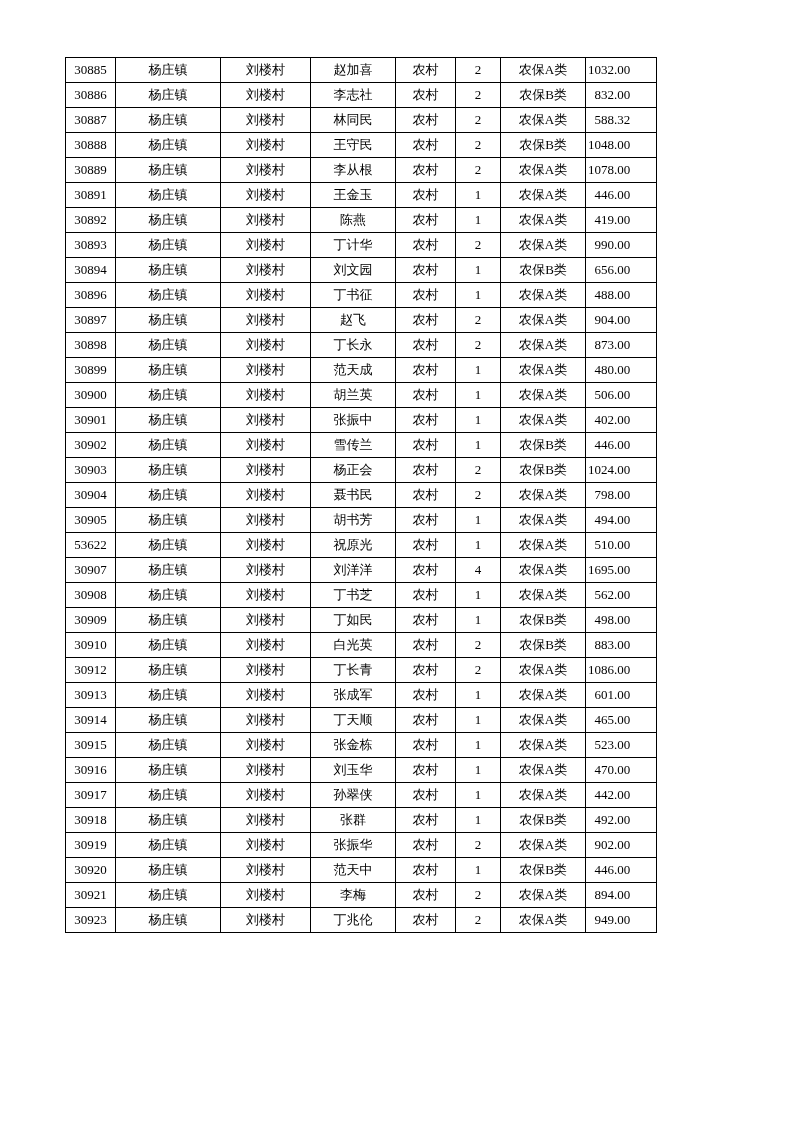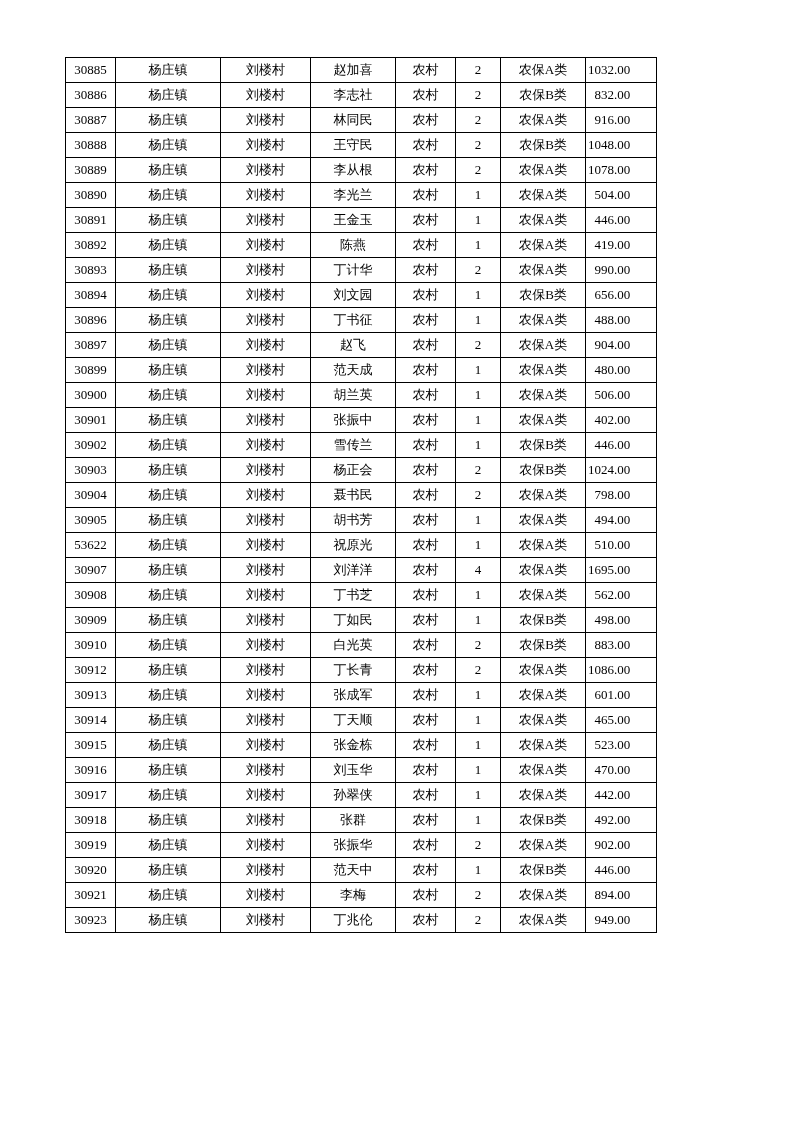--- a/index.html
+++ b/index.html
@@ -76,21 +76,21 @@
           <td class="amount">832.00</td>
         </tr>
         <tr>
           <td>30887</td>
           <td>杨庄镇</td>
           <td>刘楼村</td>
           <td>林同民</td>
           <td>农村</td>
           <td>2</td>
           <td>农保A类</td>
-          <td class="amount">916.00</td>
+          <td class="amount">588.32</td>
         </tr>
         <tr>
           <td>30888</td>
           <td>杨庄镇</td>
           <td>刘楼村</td>
           <td>王守民</td>
           <td>农村</td>
           <td>2</td>
           <td>农保B类</td>
           <td class="amount">1048.00</td>
@@ -99,30 +99,20 @@
           <td>30889</td>
           <td>杨庄镇</td>
           <td>刘楼村</td>
           <td>李从根</td>
           <td>农村</td>
           <td>2</td>
           <td>农保A类</td>
           <td class="amount">1078.00</td>
         </tr>
         <tr>
-          <td>30890</td>
-          <td>杨庄镇</td>
-          <td>刘楼村</td>
-          <td>李光兰</td>
-          <td>农村</td>
-          <td>1</td>
-          <td>农保A类</td>
-          <td class="amount">504.00</td>
-        </tr>
-        <tr>
           <td>30891</td>
           <td>杨庄镇</td>
           <td>刘楼村</td>
           <td>王金玉</td>
           <td>农村</td>
           <td>1</td>
           <td>农保A类</td>
           <td class="amount">446.00</td>
         </tr>
         <tr>
@@ -167,20 +157,30 @@
         </tr>
         <tr>
           <td>30897</td>
           <td>杨庄镇</td>
           <td>刘楼村</td>
           <td>赵飞</td>
           <td>农村</td>
           <td>2</td>
           <td>农保A类</td>
           <td class="amount">904.00</td>
+        </tr>
+        <tr>
+          <td>30898</td>
+          <td>杨庄镇</td>
+          <td>刘楼村</td>
+          <td>丁长永</td>
+          <td>农村</td>
+          <td>2</td>
+          <td>农保A类</td>
+          <td class="amount">873.00</td>
         </tr>
         <tr>
           <td>30899</td>
           <td>杨庄镇</td>
           <td>刘楼村</td>
           <td>范天成</td>
           <td>农村</td>
           <td>1</td>
           <td>农保A类</td>
           <td class="amount">480.00</td>

